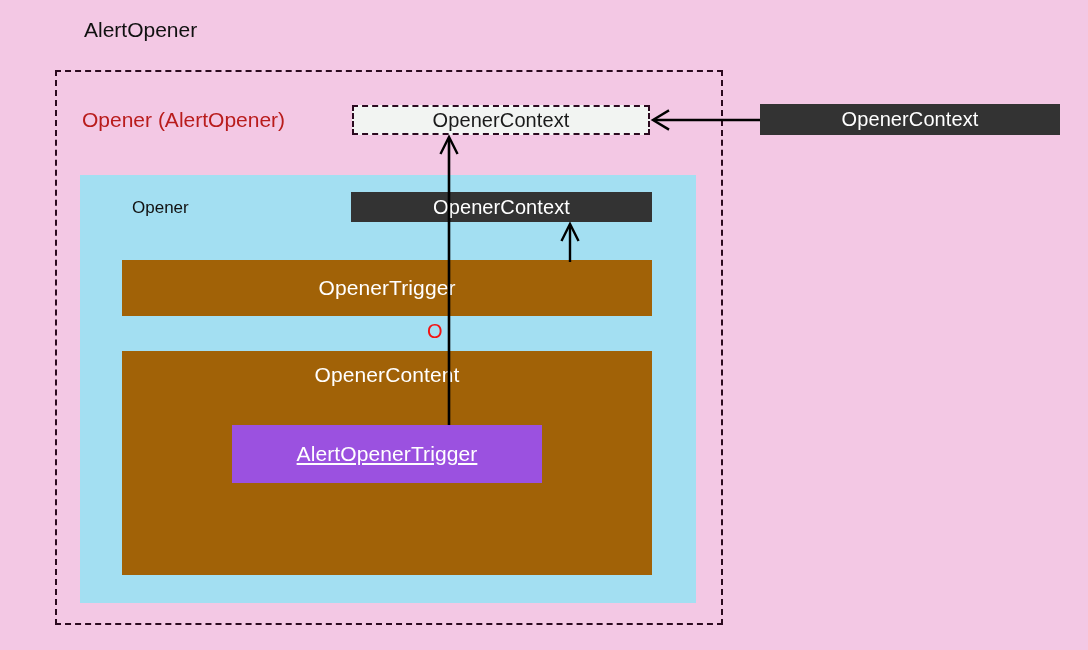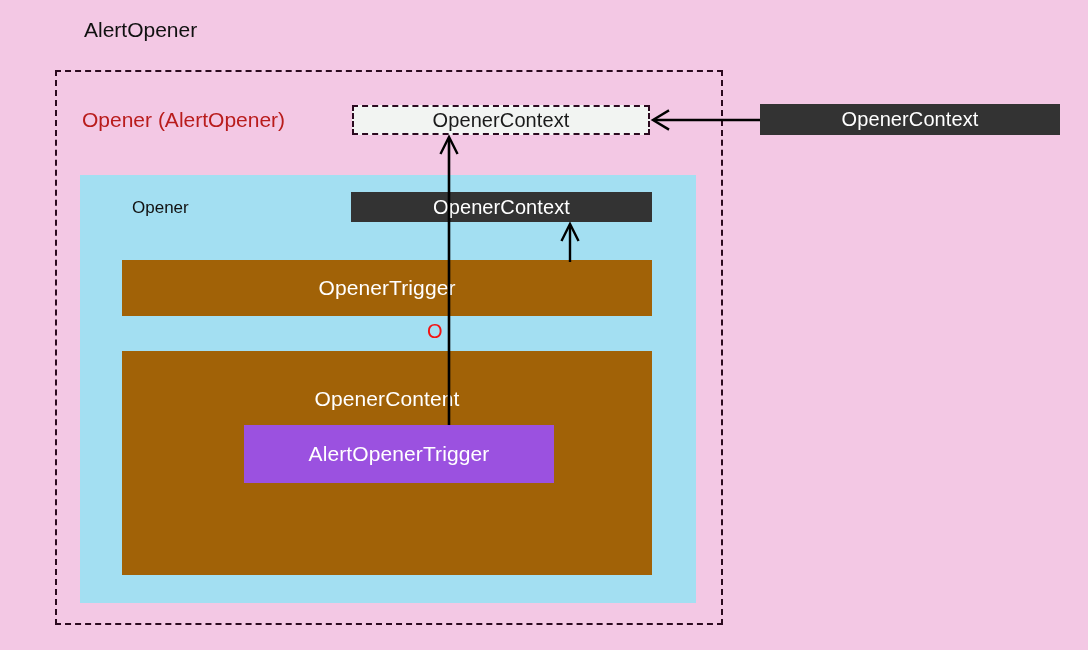--- a/index.html
+++ b/index.html
@@ -121,35 +121,36 @@
     width: 530px;
     height: 56px;
     align-items: center;
   }
   .opener-content {
     left: 122px;
     top: 351px;
     width: 530px;
     height: 224px;
     align-items: flex-start;
-    padding-top: 36px;
+    padding-top: 12px;
     box-sizing: border-box;
   }
 
   .purple-box {
     background: #9b51e0;
     display: flex;
     align-items: center;
     justify-content: center;
     color: #ffffff;
     font-size: 21px;
     letter-spacing: 0.1px;
-    left: 244px;
+    left: 232px;
     width: 310px;
     height: 58px;
+    text-decoration: underline;
   }
   .alert-trigger { top: 425px; }
   .alert-content { top: 495px; }
 
   
   .red-marker {
     left: 427px;
     top: 319px;
     font-size: 20px;
     color: #f31212;

